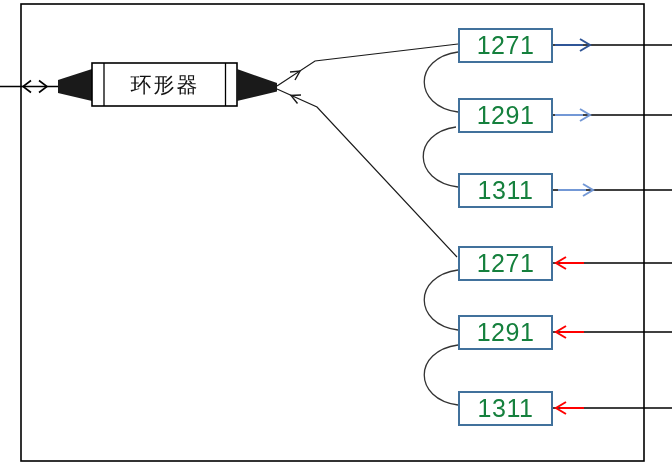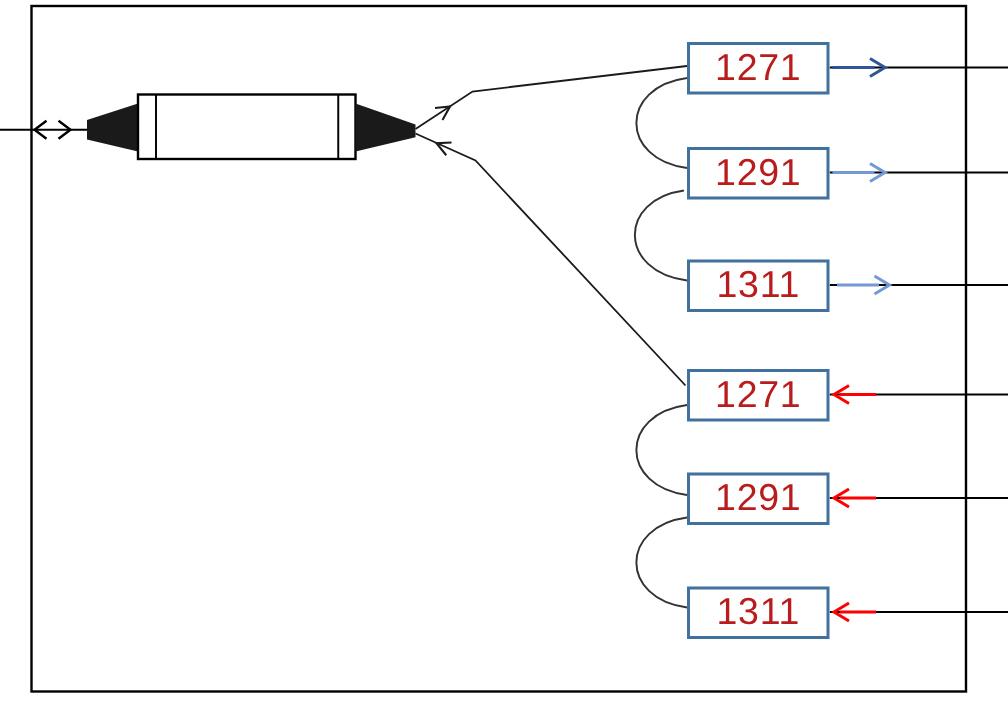--- a/index.html
+++ b/index.html
@@ -10,21 +10,21 @@
     font-family:"Liberation Sans", sans-serif;
     overflow:hidden;
   }
   .canvas svg{position:absolute;left:0;top:0;}
   .fbox{
     position:absolute;
     left:458px;width:91px;height:31px;
     background:#ffffff;
     border:2px solid #41719C;
     display:flex;align-items:center;justify-content:center;
-    font-size:25px;color:#b91c1c;
+    font-size:25px;color:#15803d;
     letter-spacing:0.5px;
   }
   .circ-label{
     position:absolute;
     left:104px;top:63px;width:122px;height:43px;
     display:flex;align-items:center;justify-content:center;
     font-size:21px;color:#111;
     letter-spacing:2px;
     white-space:nowrap;
   }
@@ -87,20 +87,21 @@
     <g>
       <line x1="560" y1="332" x2="584" y2="332" stroke="#FF0000" stroke-width="2"></line>
       <path d="M566,326 L556,332 L566,338" fill="none" stroke="#FF0000" stroke-width="2"></path>
     </g>
     <g>
       <line x1="560" y1="408" x2="584" y2="408" stroke="#FF0000" stroke-width="2"></line>
       <path d="M566,402 L556,408 L566,414" fill="none" stroke="#FF0000" stroke-width="2"></path>
     </g>
   </svg>
 
+  <div class="circ-label">环形器</div>
 
   <div class="fbox" style="top:27.5px">1271</div>
   <div class="fbox" style="top:97.5px">1291</div>
   <div class="fbox" style="top:172.5px">1311</div>
 
   <div class="fbox" style="top:245.5px">1271</div>
   <div class="fbox" style="top:314.5px">1291</div>
   <div class="fbox" style="top:390.5px">1311</div>
 
 </div>

